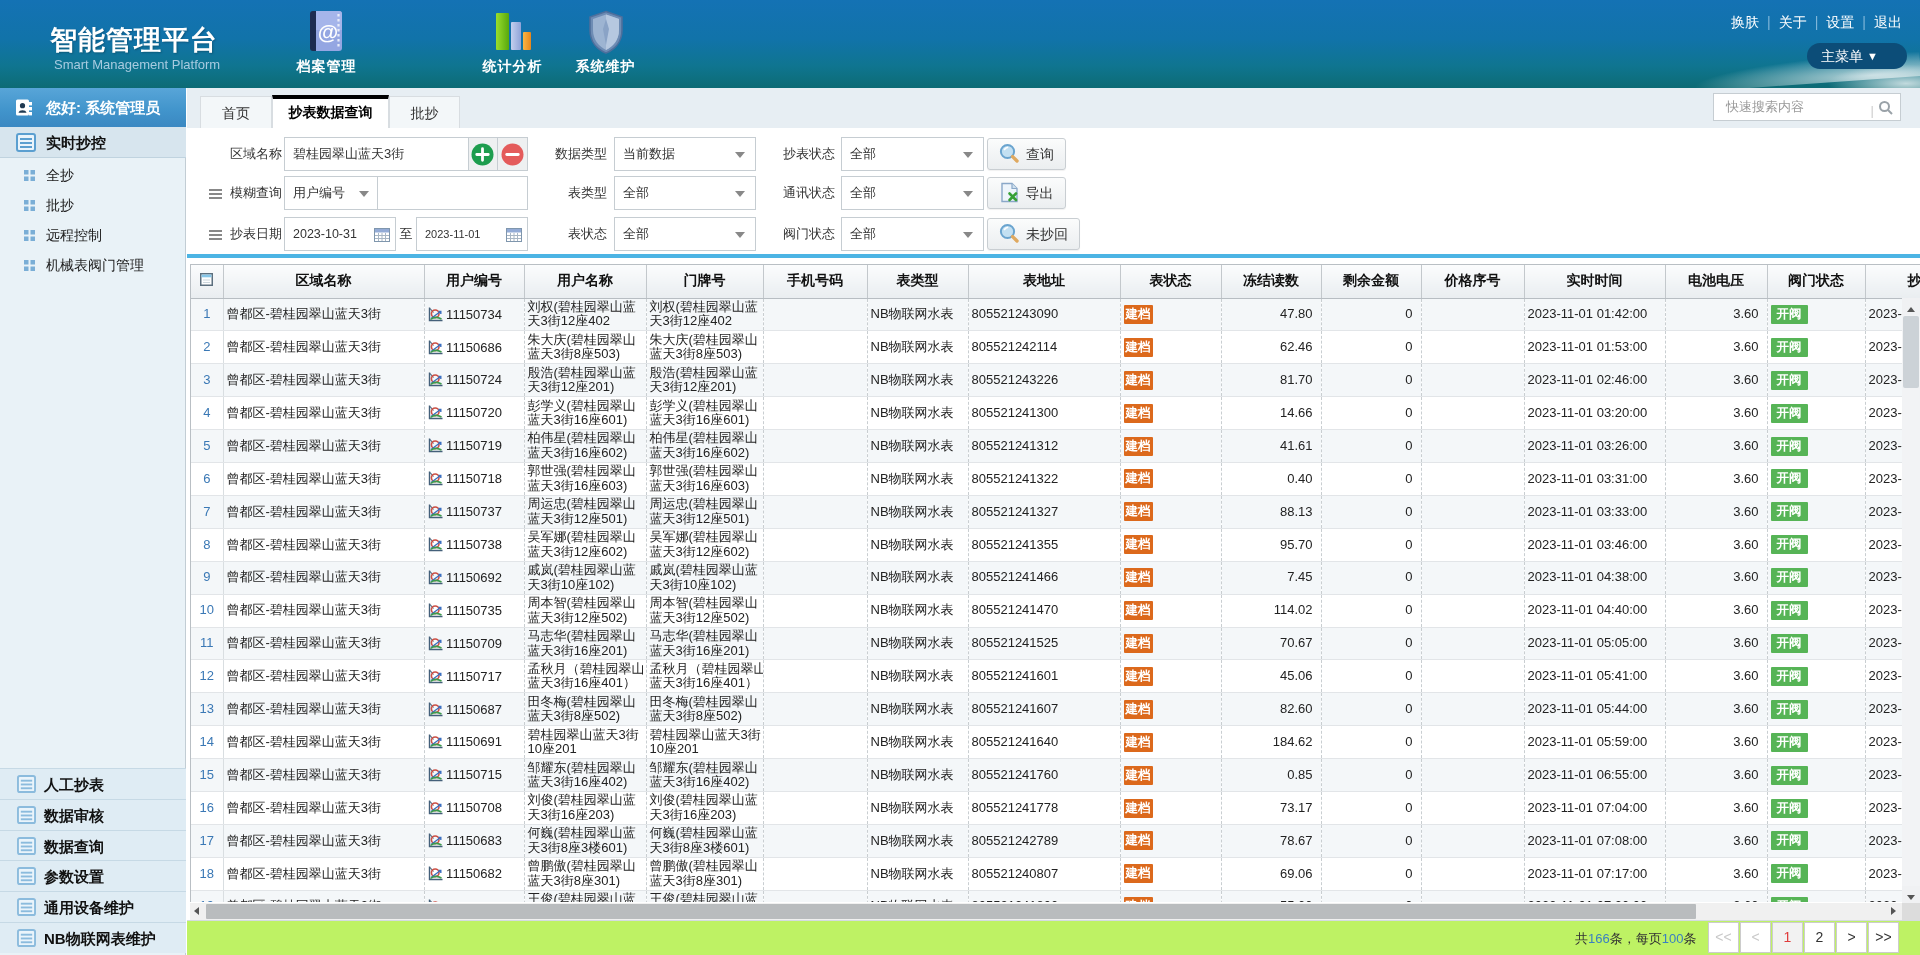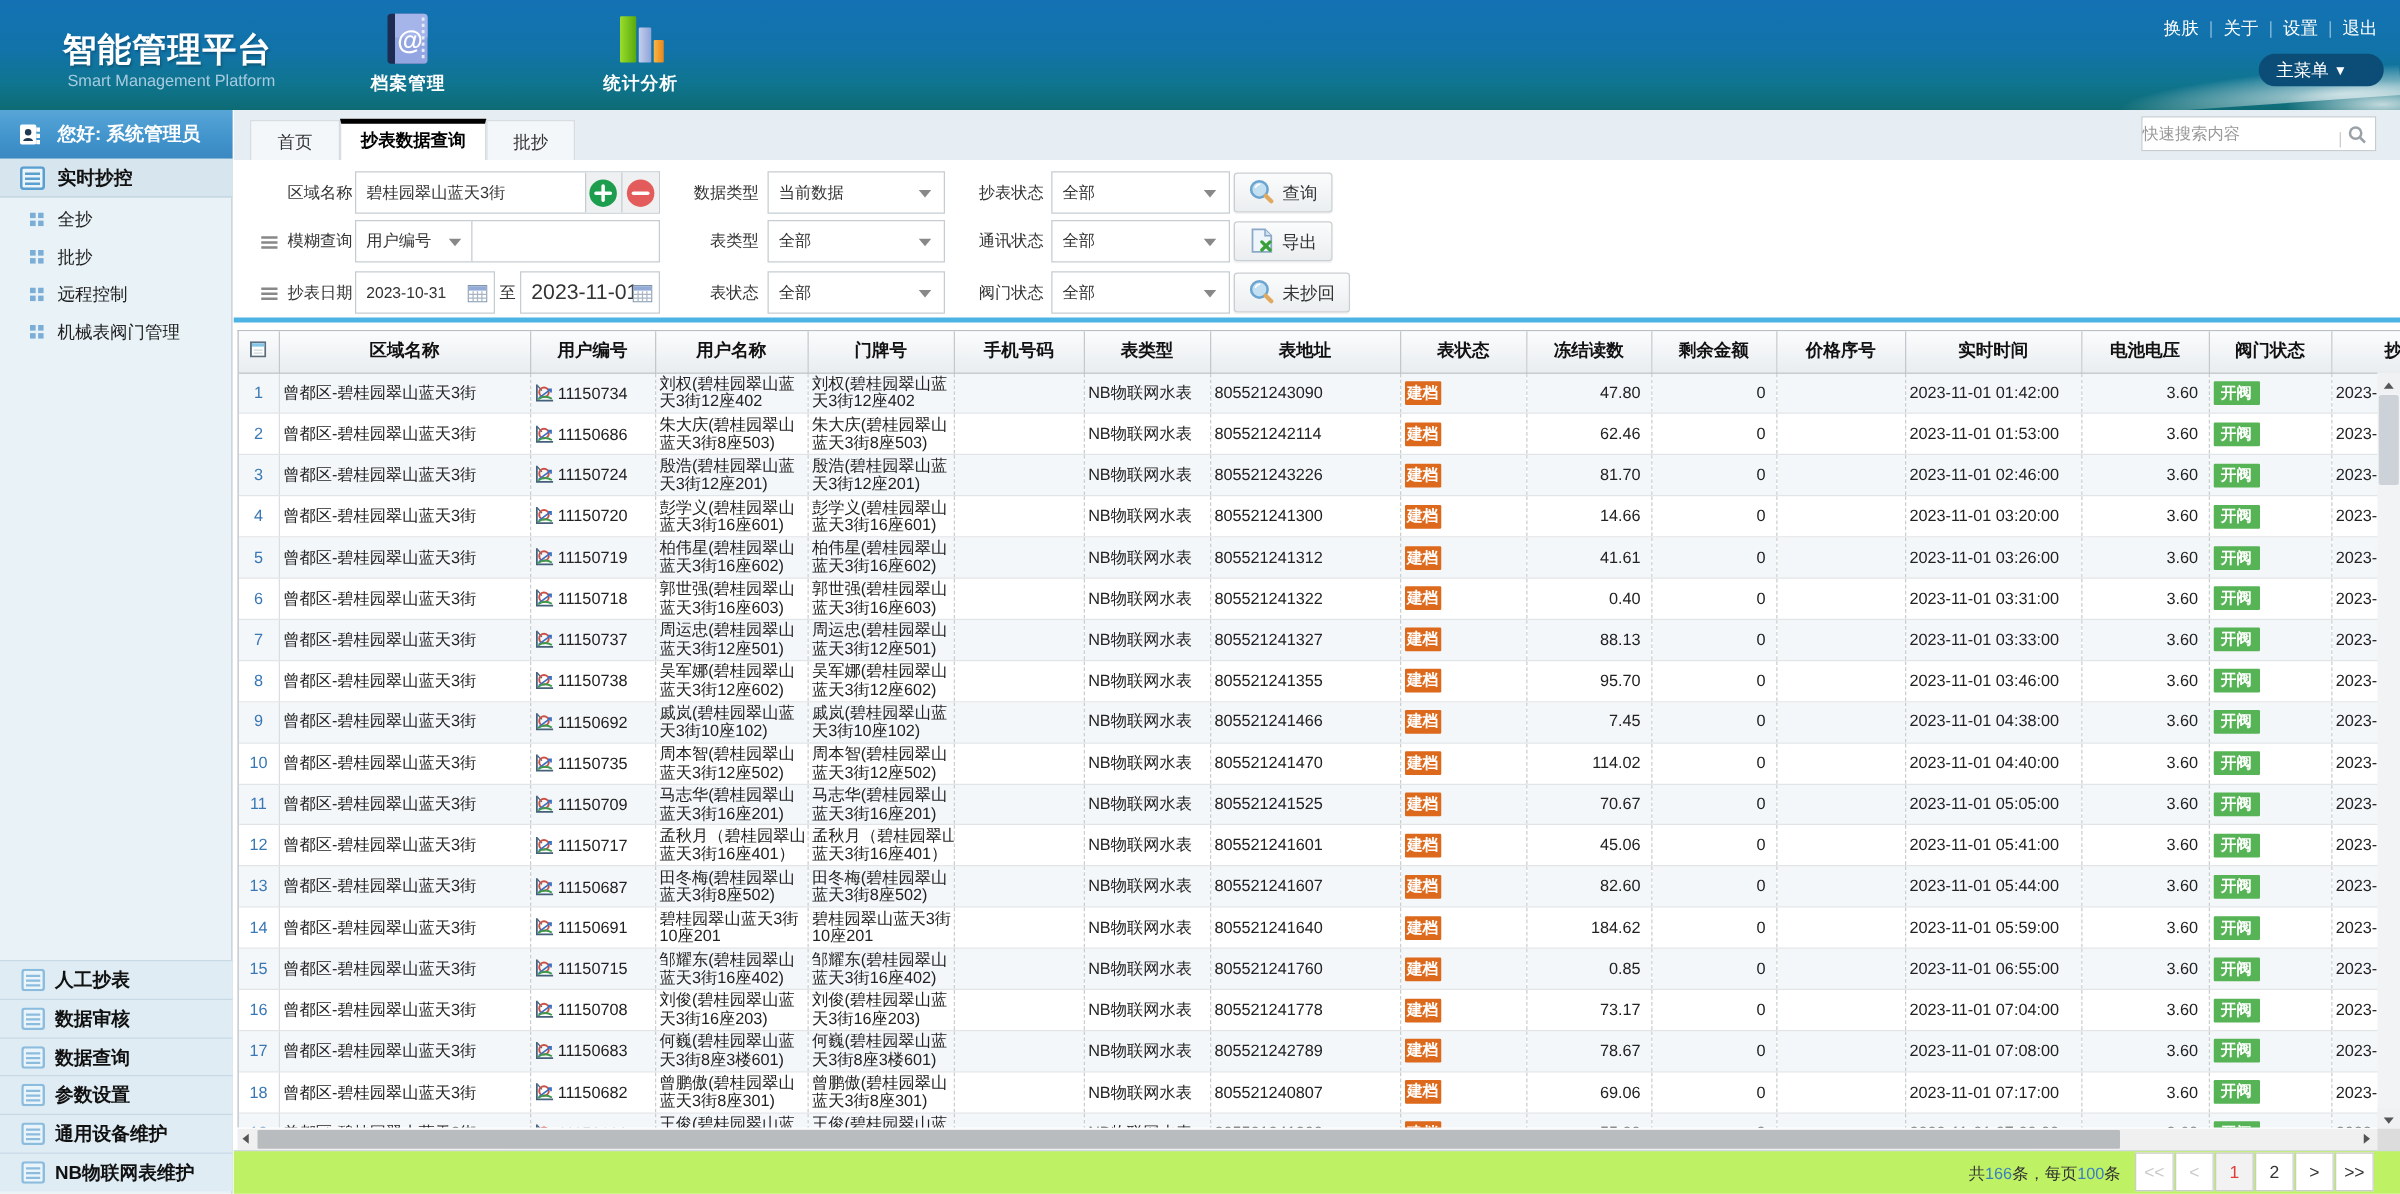--- a/index.html
+++ b/index.html
@@ -29,21 +29,21 @@
 .acc .t{margin-left:44px}
 .licon{position:absolute;left:16px;top:7px}
 .gicon{position:absolute;left:24px;top:10px}
 
 #tabrow{position:absolute;left:187px;top:88px;width:1733px;height:40px;background:#e7eef3}
 .tab{position:absolute;top:8px;height:32px;background:#f3f7f9;border:1px solid #d8dde1;border-bottom:none;text-align:center;font-size:14px;color:#333;line-height:32px}
 #tab1{left:13px;width:72px}
 #tab2{left:85px;width:117px;background:#fff;border-top:4px solid #000000;height:33px;line-height:26px;color:#000;top:7px;font-weight:bold}
 #tab3{left:202px;width:71px}
 #searchbox{position:absolute;left:1526px;top:5px;width:188px;height:28px;background:#fff;border:1px solid #c6cdd2;font-size:13px;color:#999;line-height:26px}
-#searchbox .ph{margin-left:0}
+#searchbox .ph{margin-left:12px}
 #searchbox .sep{position:absolute;right:26px;top:4px;color:#ccc}
 #filters{position:absolute;left:187px;top:128px;width:1733px;height:127px;background:#fff}
 #blueline{position:absolute;left:187px;top:254px;width:1733px;height:4px;background:#4cb4e4}
 .flabel{position:absolute;font-size:13px;color:#333;height:34px;line-height:34px;text-align:right}
 .fbox{position:absolute;border:1px solid #c6cdd2;background:#fff;font-size:13px;color:#333}
 .fsel .arr{position:absolute;right:10px;top:14px;width:0;height:0;border-left:5px solid transparent;border-right:5px solid transparent;border-top:6px solid #888}
 .btn{position:absolute;border:1px solid #c9ced2;border-radius:3px;background:linear-gradient(180deg,#fbfcfc,#ebeef0);font-size:14px;color:#333;text-align:center;box-shadow:0 1px 1px rgba(0,0,0,.06)}
 .hline{position:absolute;left:0;width:13px;height:2px;background:#888}
 
 #tablewrap{position:absolute;left:190px;top:264px;width:1730px;height:638px;overflow:hidden;border-top:1px solid #b9bfc4;border-left:1px solid #b9bfc4}
@@ -102,20 +102,29 @@
             <linearGradient id="ob" x1="0" y1="0" x2="1" y2="0">
               <stop offset="0" stop-color="#f8b545"></stop>
               <stop offset="1" stop-color="#e8861a"></stop>
             </linearGradient>
           </defs>
           <rect x="3" y="3" width="13" height="37" rx="1" fill="url(#gb)"></rect>
           <rect x="18" y="12" width="10" height="28" rx="1" fill="url(#bb)"></rect>
           <rect x="30" y="22" width="8" height="18" rx="1" fill="url(#ob)"></rect>
         </svg></div>
     <div class="lb">统计分析</div>
+  </div>
+  <div class="nav" id="nav4" style="left:559px">
+    <div class="ic"><svg width="38" height="44" viewBox="0 0 38 44">
+          <path d="M19 1.5 L35 7 V20 C35 32 27.5 39.5 19 43 C10.5 39.5 3 32 3 20 V7 Z" fill="#6e8cb4" stroke="#4e6f9c" stroke-width="1.6"></path>
+          <path d="M19 4.5 L32 9 V20 C32 30 26 36.5 19 40 C12 36.5 6 30 6 20 V9 Z" fill="#9db4d2"></path>
+          <path d="M19 4.5 L32 9 V20 C32 30 26 36.5 19 40 Z" fill="#b6c8e0"></path>
+          <path d="M19 9 L22 19 L19 35 L16 19 Z" fill="#8aa3c6"></path>
+        </svg></div>
+    <div class="lb">系统维护</div>
   </div>
   <div id="toplinks">换肤<span class="s">|</span>关于<span class="s">|</span>设置<span class="s">|</span>退出</div>
   <div id="pill"><span style="margin-left:14px">主菜单</span> <span style="font-size:11px;vertical-align:1px">▼</span></div>
 </div>
 <div id="sidebar">
   <div id="userbar"><svg class="licon" style="top:11px;left:16px" width="16" height="17" viewBox="0 0 16 17">
         <rect x="0" y="0.5" width="13" height="16" rx="1.5" fill="#fff"></rect>
         <rect x="13" y="3" width="3" height="3.4" fill="#fff"></rect>
         <rect x="13" y="8" width="3" height="3.4" fill="#fff"></rect>
         <rect x="13" y="13" width="3" height="3.4" fill="#fff"></rect>
@@ -241,21 +250,21 @@
         <rect x="1" y="2" width="14" height="3.5" fill="#93abd6"></rect>
         <g stroke="#a8b6c4" stroke-width="1">
           <line x1="1" y1="8.5" x2="15" y2="8.5"></line>
           <line x1="1" y1="11.5" x2="15" y2="11.5"></line>
           <line x1="4.5" y1="6" x2="4.5" y2="14"></line>
           <line x1="8" y1="6" x2="8" y2="14"></line>
           <line x1="11.5" y1="6" x2="11.5" y2="14"></line>
         </g>
       </svg></div>
     <div class="flabel" style="left:211px;top:89px;width:16px;text-align:center">至</div>
-    <div class="fbox" style="left:229px;top:89px;width:112px;height:34px;line-height:32px"><span style="margin-left:8px;font-size:17px">2023-11-01</span><svg width="16" height="15" viewBox="0 0 16 15" style="position:absolute;right:5px;top:9px">
+    <div class="fbox" style="left:229px;top:89px;width:112px;height:34px;line-height:32px"><span style="margin-left:8px;font-size:11px">2023-11-01</span><svg width="16" height="15" viewBox="0 0 16 15" style="position:absolute;right:5px;top:9px">
         <rect x="0.5" y="1.5" width="15" height="13" fill="#fff" stroke="#7f96ad"></rect>
         <rect x="1" y="2" width="14" height="3.5" fill="#93abd6"></rect>
         <g stroke="#a8b6c4" stroke-width="1">
           <line x1="1" y1="8.5" x2="15" y2="8.5"></line>
           <line x1="1" y1="11.5" x2="15" y2="11.5"></line>
           <line x1="4.5" y1="6" x2="4.5" y2="14"></line>
           <line x1="8" y1="6" x2="8" y2="14"></line>
           <line x1="11.5" y1="6" x2="11.5" y2="14"></line>
         </g>
       </svg></div>

